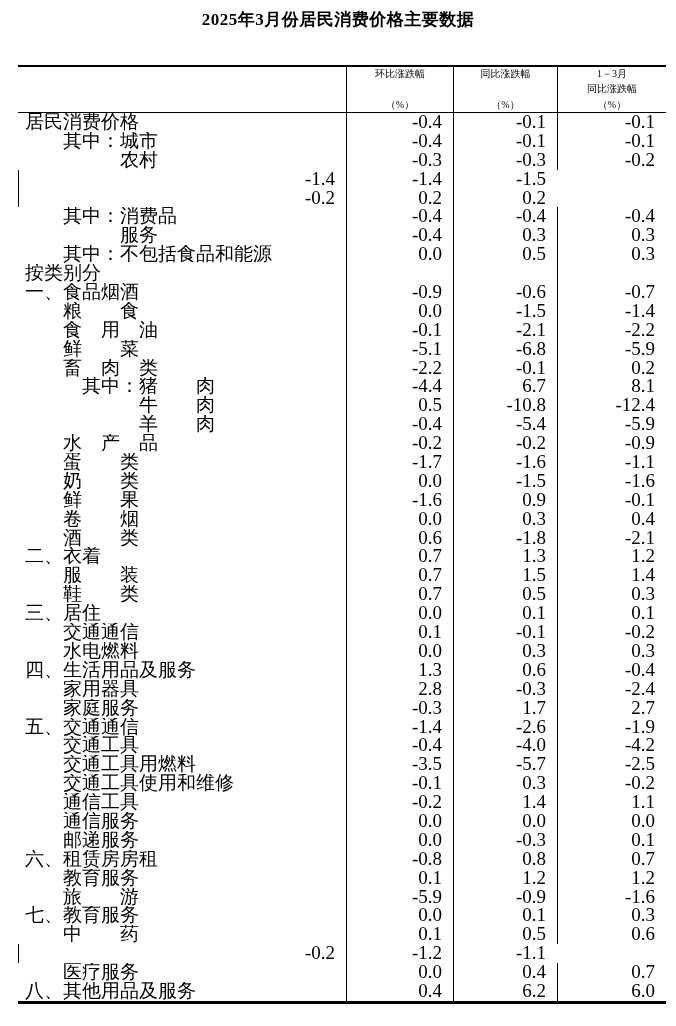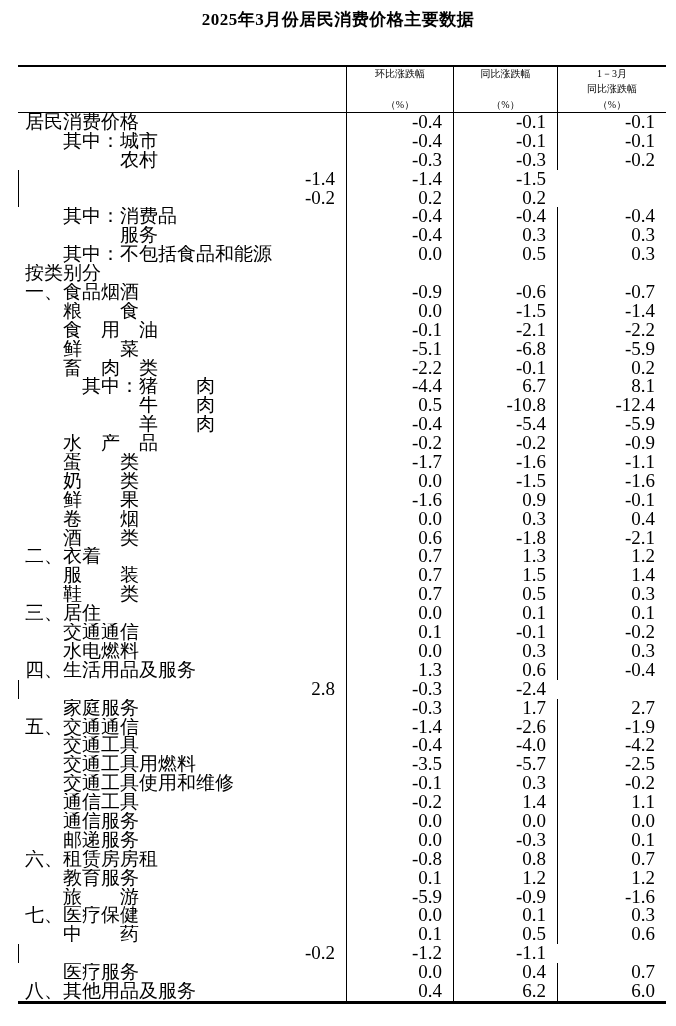--- a/index.html
+++ b/index.html
@@ -262,20 +262,21 @@
         <div class="cell cell-val">0.3</div>
         <div class="cell cell-val">0.3</div>
       </div>
       <div class="row">
         <div class="cell cell-label">四、生活用品及服务</div>
         <div class="cell cell-val">1.3</div>
         <div class="cell cell-val">0.6</div>
         <div class="cell cell-val">-0.4</div>
       </div>
       <div class="row">
+        <div class="cell cell-label">　　家用器具</div>
         <div class="cell cell-val">2.8</div>
         <div class="cell cell-val">-0.3</div>
         <div class="cell cell-val">-2.4</div>
       </div>
       <div class="row">
         <div class="cell cell-label">　　家庭服务</div>
         <div class="cell cell-val">-0.3</div>
         <div class="cell cell-val">1.7</div>
         <div class="cell cell-val">2.7</div>
       </div>
@@ -333,21 +334,21 @@
         <div class="cell cell-val">1.2</div>
         <div class="cell cell-val">1.2</div>
       </div>
       <div class="row">
         <div class="cell cell-label">　　旅　　游</div>
         <div class="cell cell-val">-5.9</div>
         <div class="cell cell-val">-0.9</div>
         <div class="cell cell-val">-1.6</div>
       </div>
       <div class="row">
-        <div class="cell cell-label">七、医疗保健</div>
+        <div class="cell cell-label">七、教育服务</div>
         <div class="cell cell-val">0.0</div>
         <div class="cell cell-val">0.1</div>
         <div class="cell cell-val">0.3</div>
       </div>
       <div class="row">
         <div class="cell cell-label">　　中　　药</div>
         <div class="cell cell-val">0.1</div>
         <div class="cell cell-val">0.5</div>
         <div class="cell cell-val">0.6</div>
       </div>

